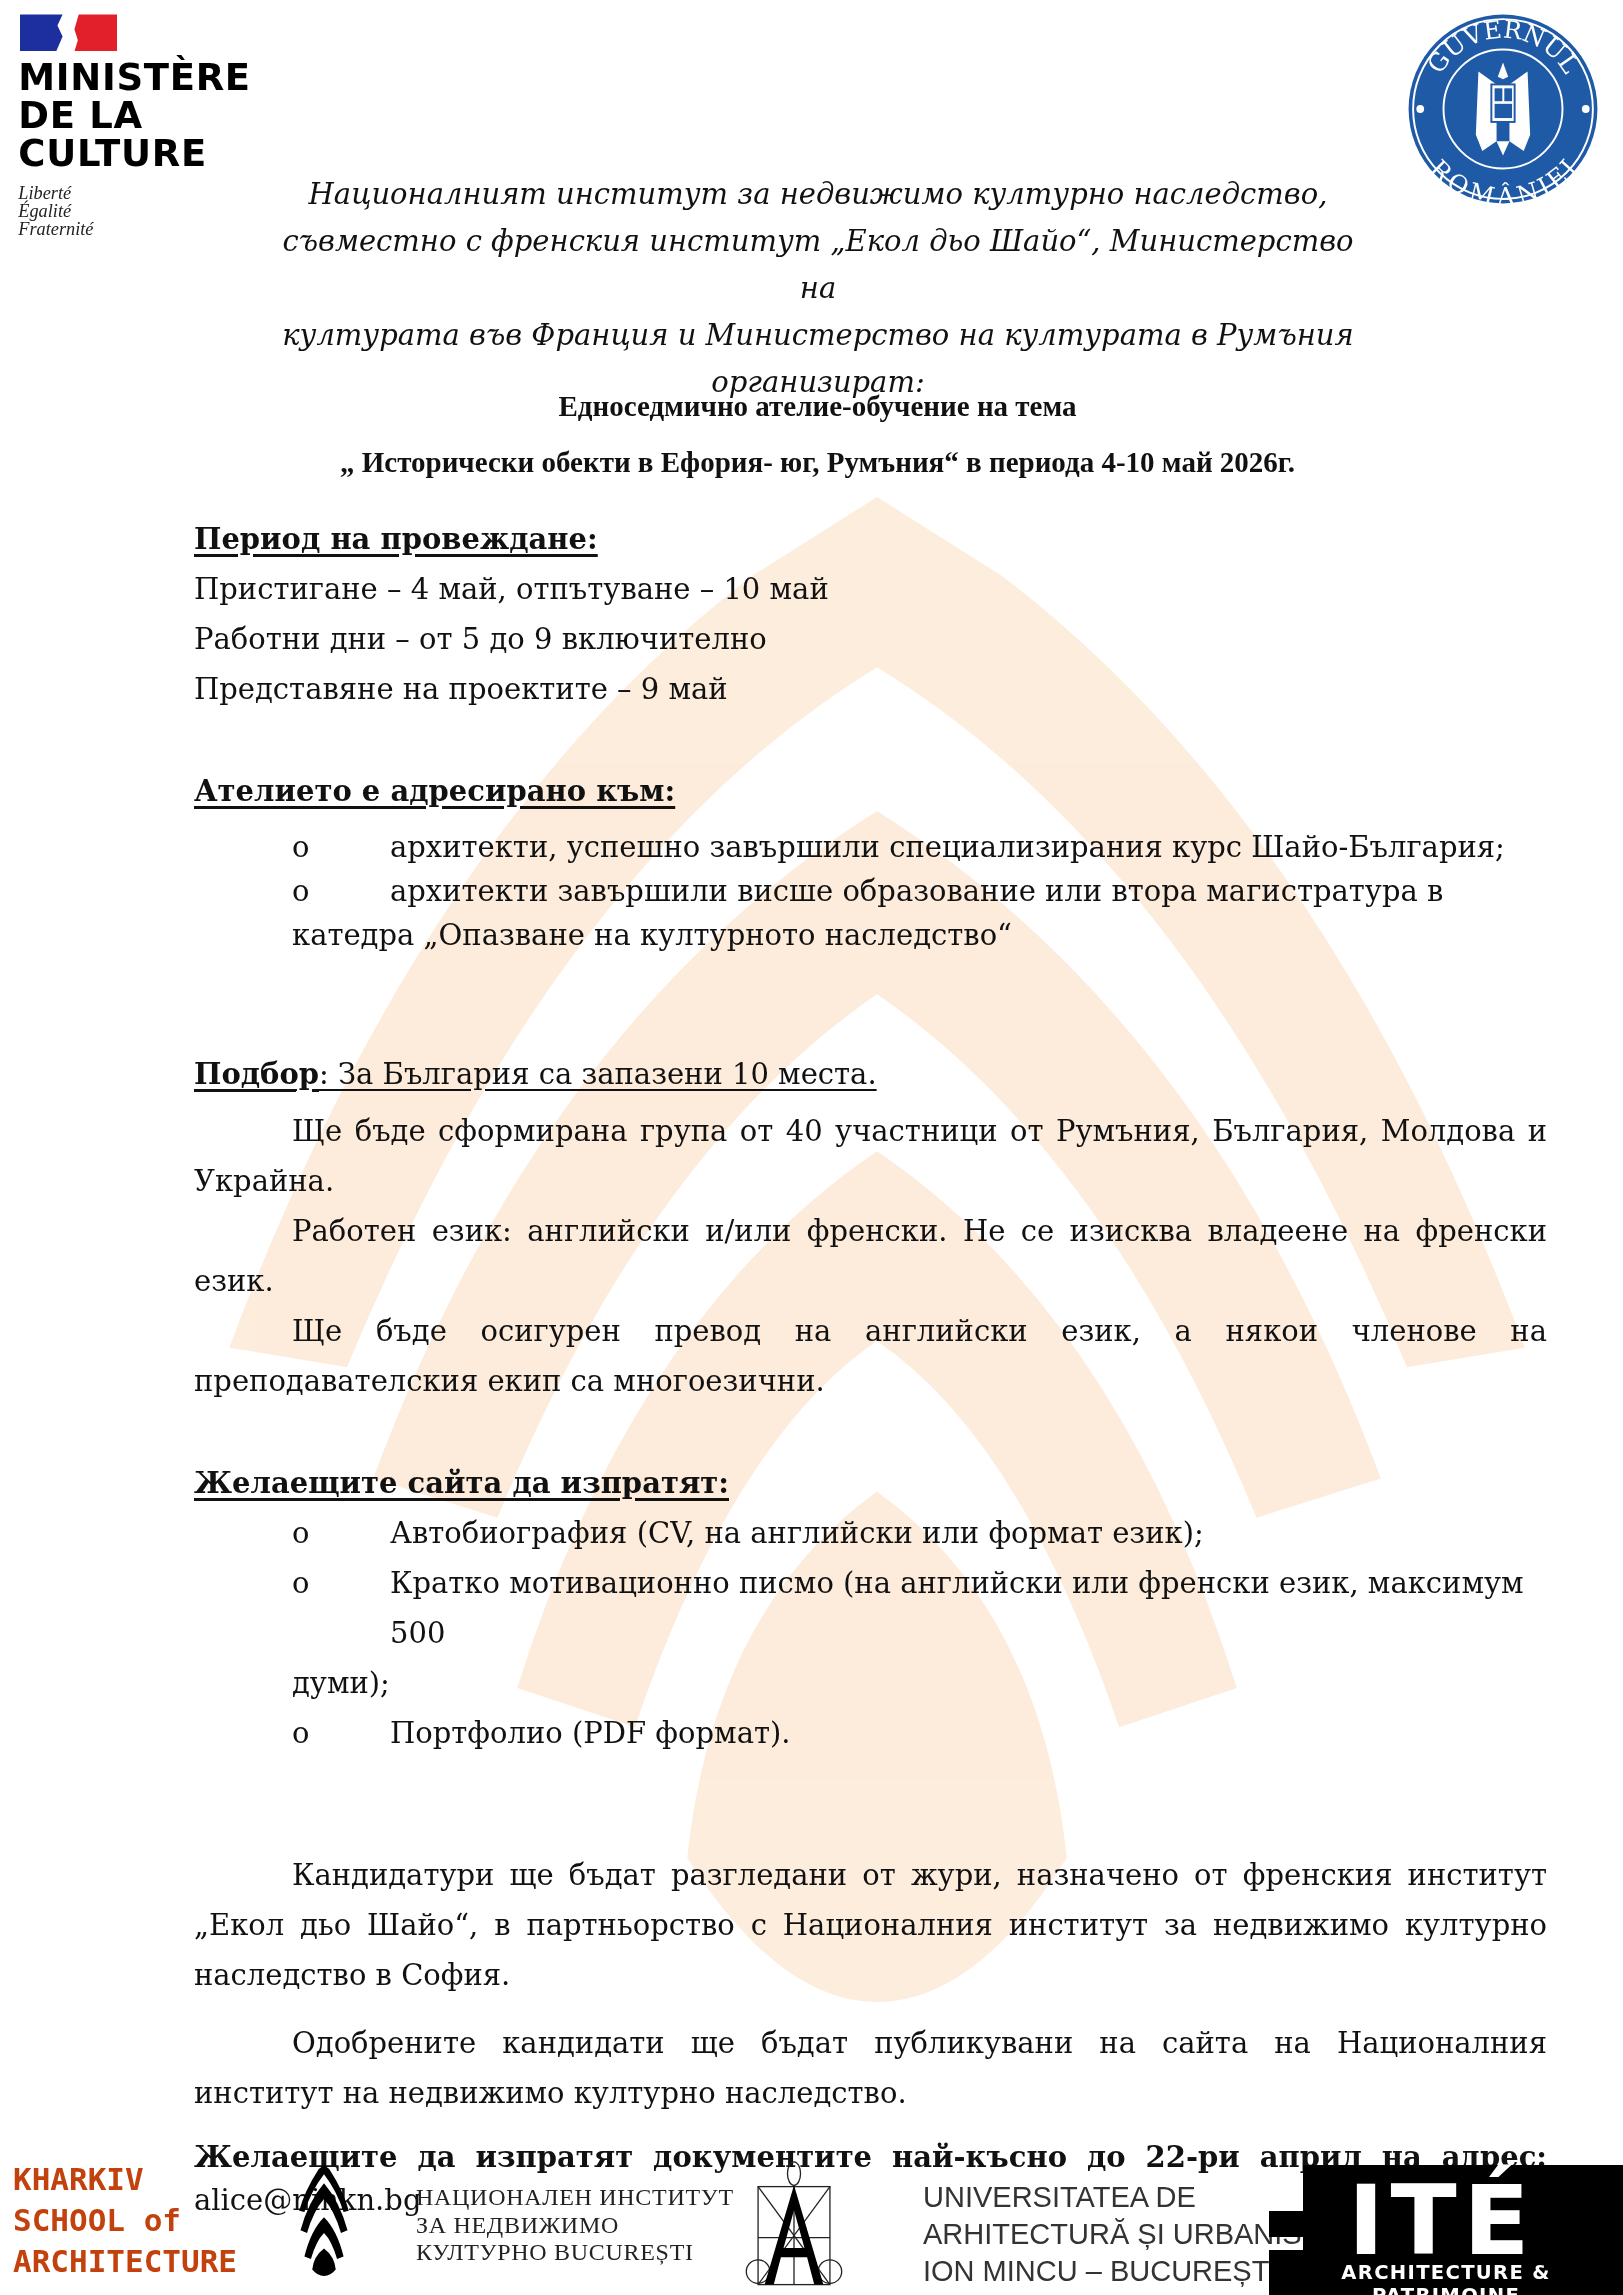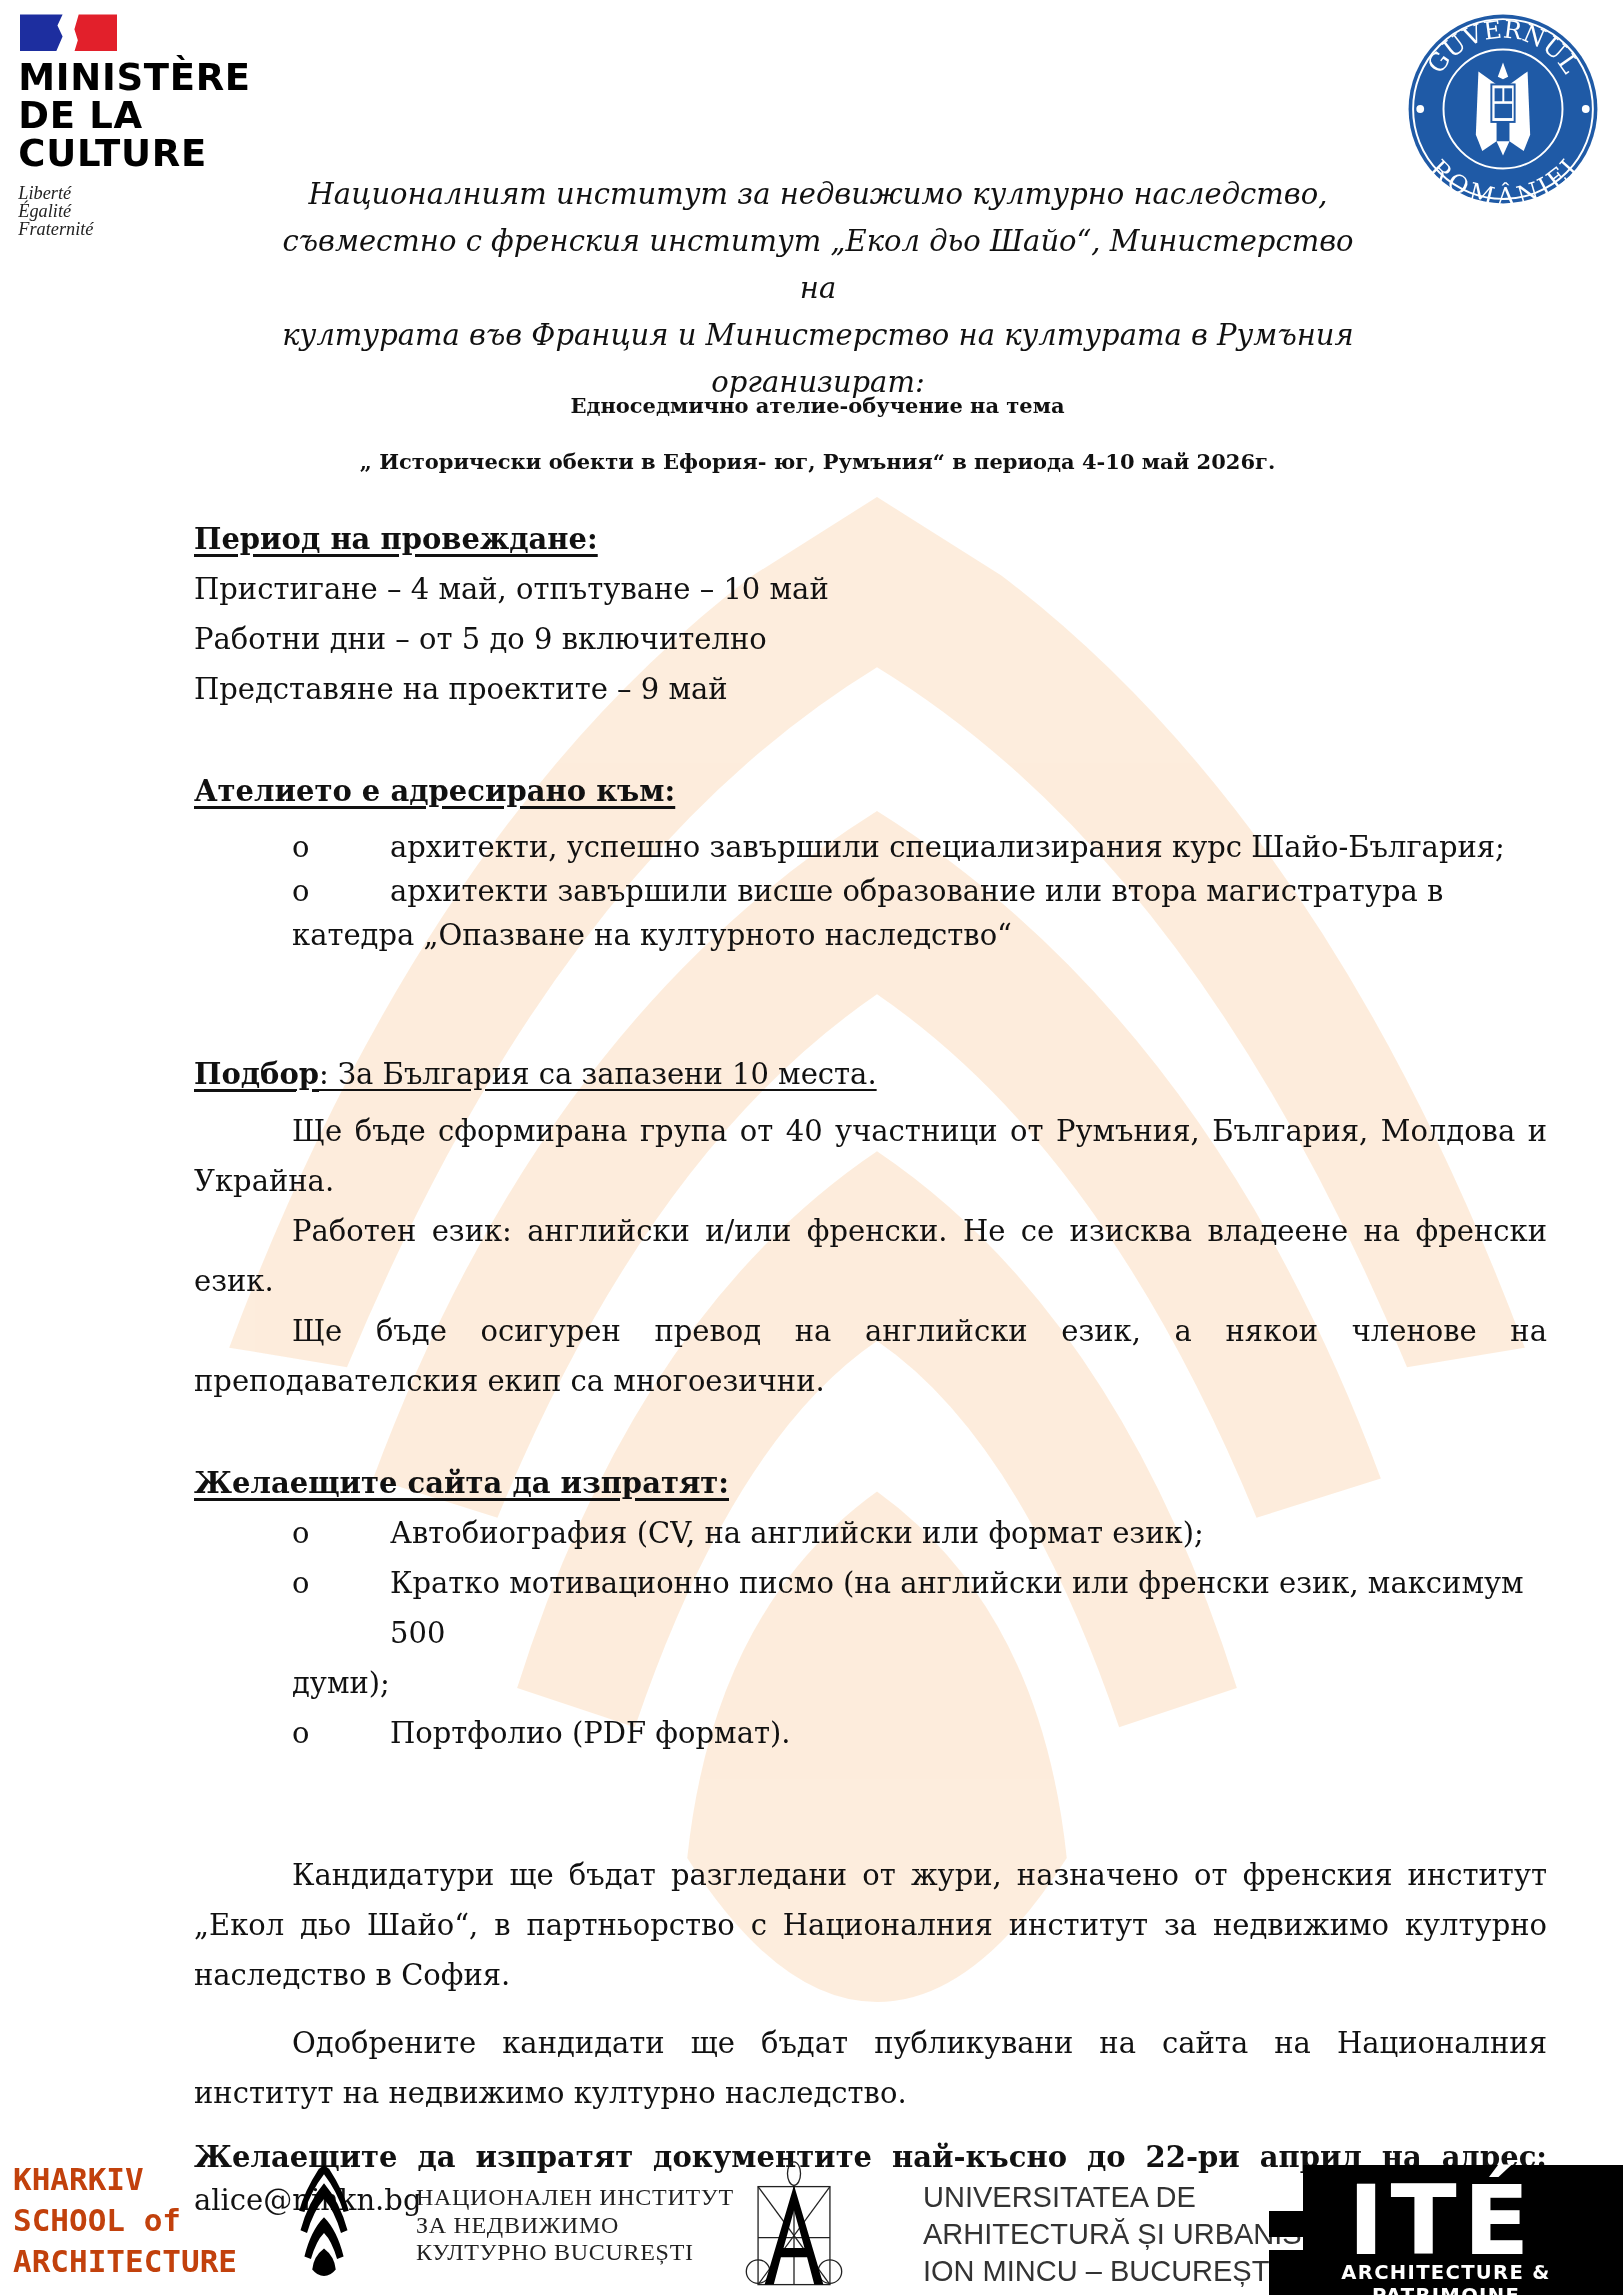--- a/index.html
+++ b/index.html
@@ -19,21 +19,21 @@
   .flag { display: flex; gap: 11.8px; margin-left: 1.3px; }
   .flag .blue { width: 43px; height: 37px; background: #1d2e9f; clip-path: polygon(0 0,100% 0,88% 30%,100% 60%,85% 100%,0 100%); }
   .flag .red { width: 43px; height: 37px; background: #e2202b; clip-path: polygon(10% 0,100% 0,100% 100%,0 100%,8% 70%,0 40%); }
   .min-title { font-family: "DejaVu Sans", "Liberation Sans", sans-serif; font-weight: 700; font-size: 37px; line-height: 38px; letter-spacing: 0.7px; margin-top: 7.9px; color: #000; }
   .motto { font-family: "Liberation Serif", serif; font-style: italic; font-size: 18.3px; line-height: 18.3px; margin-top: 10.5px; color: #222; }
 
   .gov-seal { left: 1406px; top: 11.8px; width: 194px; height: 194px; }
 
   
   .intro { left: 262px; top: 171px; width: 1112px; text-align: center; font-size: 29px; line-height: 47px; font-style: italic; }
-  .title { left: 196px; top: 378px; width: 1243px; text-align: center; font-weight: 700; font-size: 21px; line-height: 56px; }
+  .title { left: 196px; top: 378px; width: 1243px; text-align: center; font-weight: 700; font-size: 29px; line-height: 56px; font-family: Liberation Serif, serif; }
   .content { left: 194px; top: 514px; width: 1353px; font-size: 29px; }
   .h { font-weight: 700; text-decoration: underline; text-underline-offset: 5.2px; text-decoration-thickness: 2.6px; }
   .line { line-height: 50px; white-space: nowrap; }
   .gap-lg { height: 52px; }
   .gap-xl { height: 92px; }
   .bullet { display: flex; line-height: 44px; padding-left: 98px; }
   .bullet .mark { width: 98px; flex: none; }
   .bullet-cont { padding-left: 98px; line-height: 44px; }
   .para { text-align: justify; text-align-last: left; line-height: 50px; text-indent: 98px; margin: 0; }
   .para + .para { margin-top: 0; }

